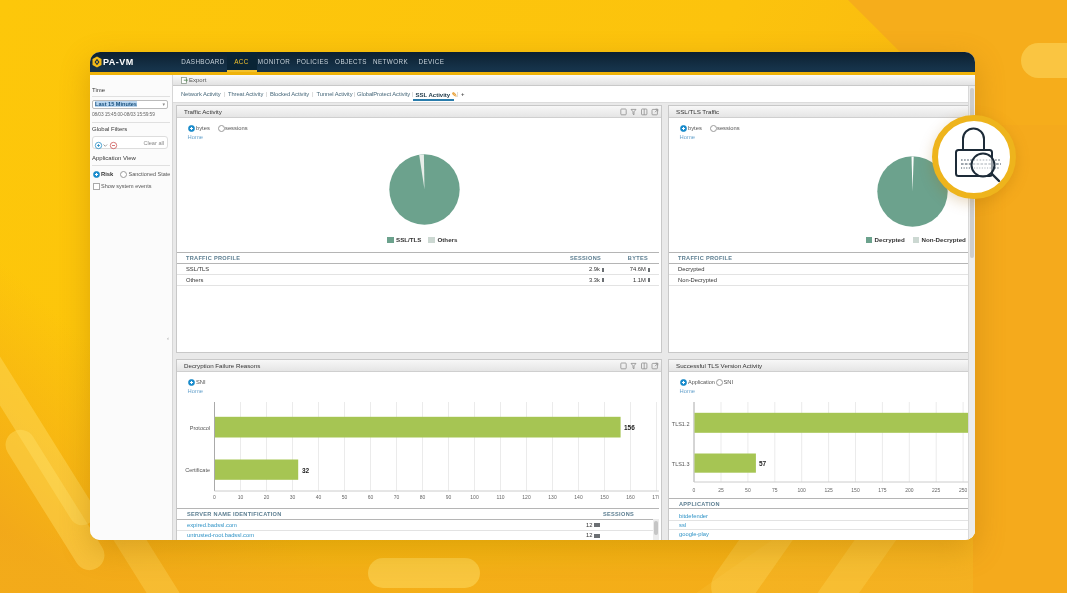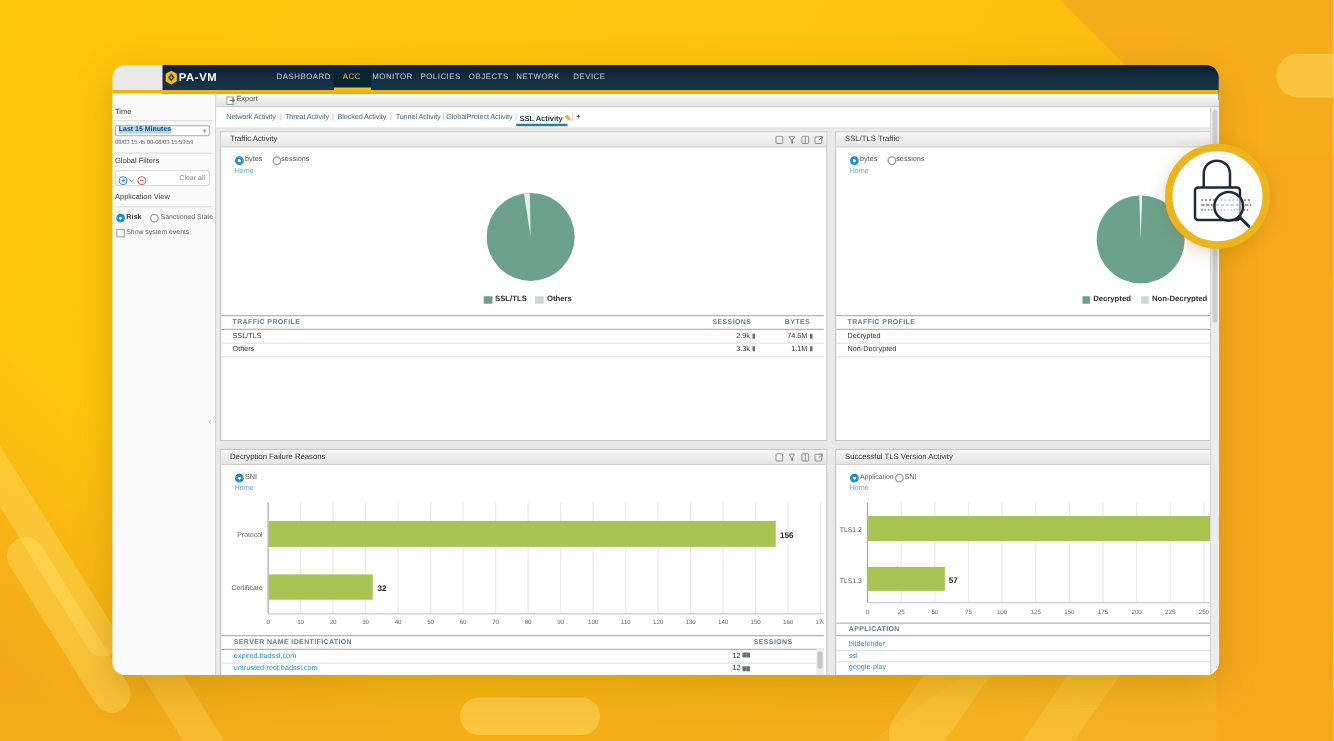--- a/index.html
+++ b/index.html
@@ -22,21 +22,21 @@
   #p5{left:368px;top:558px;width:112px;height:30px;border-radius:16px;background:rgba(255,228,110,0.45);}
   #p6{left:680px;top:505px;width:190px;height:44px;transform:rotate(-55deg);background:rgba(255,226,105,0.3);}
   #p7{left:795px;top:545px;width:130px;height:34px;transform:rotate(-55deg);background:rgba(255,226,105,0.25);}
   #wedge{position:absolute;left:560px;top:500px;width:620px;height:260px;
     background:rgba(255,215,95,0.13);transform:rotate(-35deg);}
 
   
   #card{position:absolute;left:90px;top:52px;width:885px;height:488px;border-radius:10px;
     overflow:hidden;background:#e9e9e9;box-shadow:0 10px 30px rgba(150,90,0,0.3);}
   #topbar{position:absolute;left:0;top:0;width:885px;height:28px;
-    background:linear-gradient(180deg,#0c2030 0%,#16334a 60%,#14304a 100%);margin-left:40px;}
+    background:linear-gradient(180deg,#0c2030 0%,#16334a 60%,#14304a 100%);}
   #goldline{position:absolute;left:0;top:20px;width:885px;height:3px;background:#efb30b;}
   #logotext{position:absolute;left:13px;top:4.5px;font-size:9px;font-weight:bold;color:#fff;letter-spacing:0.5px;}
   .nav{position:absolute;top:0;height:20px;line-height:20px;font-size:6.3px;color:#c7d2da;letter-spacing:0.4px;text-align:center;width:60px;}
   #navacc{background:#0a2435;color:#f2c12e;box-shadow:inset 0 -2px 0 #f2c12e;width:30px;}
 
   #toolbar{position:absolute;left:82px;top:23px;width:803px;height:10px;
     background:linear-gradient(180deg,#fafafa,#e2e2e2);border-bottom:1px solid #c9c9c9;}
   #export{position:absolute;left:99px;top:24.8px;font-size:6px;color:#555;}
 
   #sidebar{position:absolute;left:0;top:23px;width:82px;height:465px;background:#fbfbfb;border-right:1px solid #d6d6d6;}

